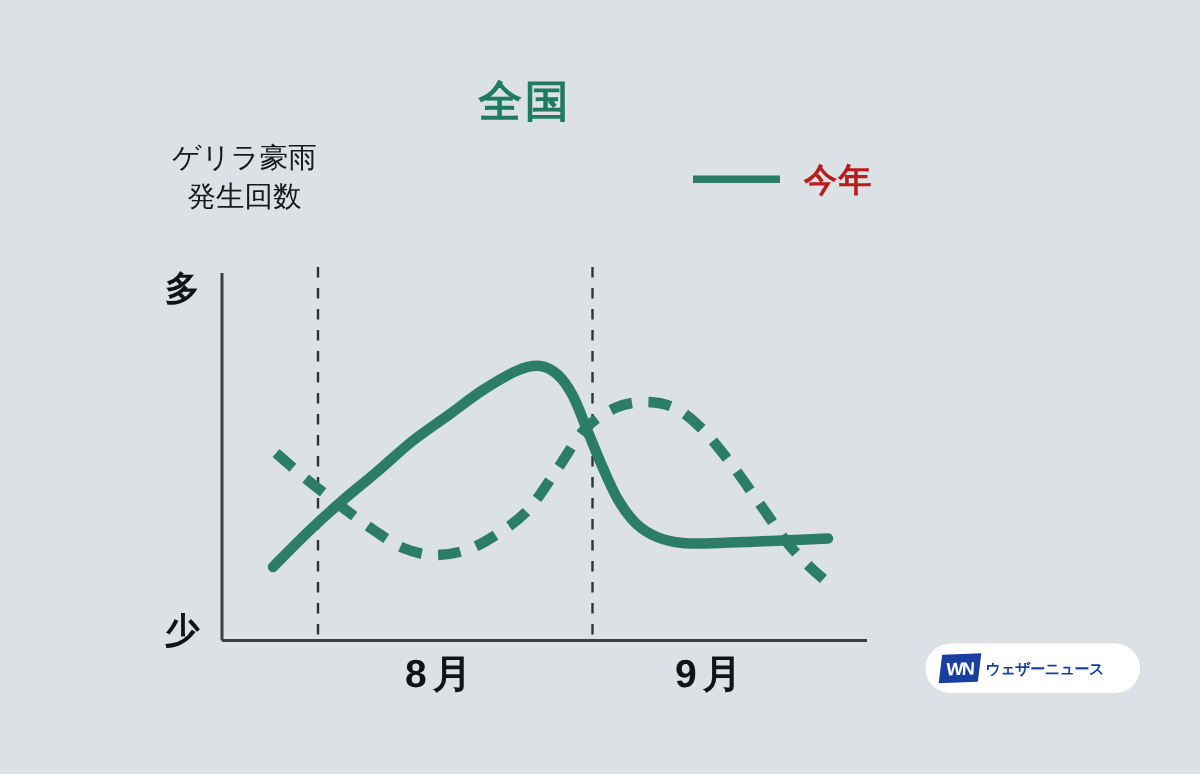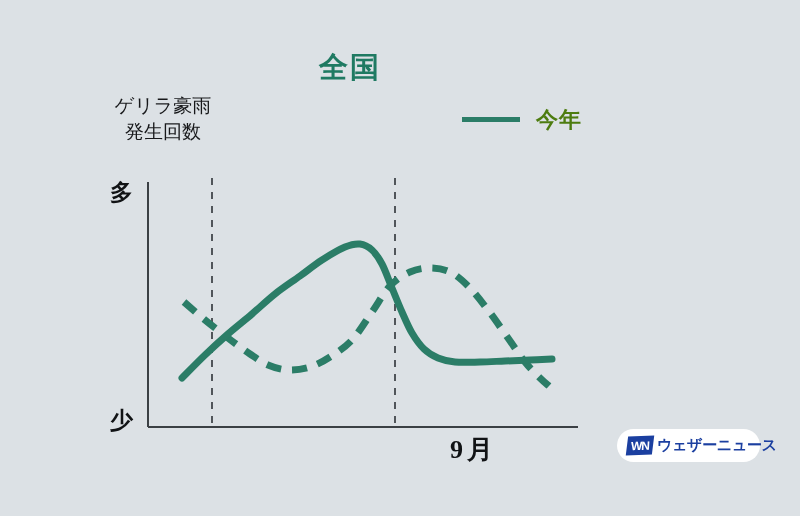--- a/index.html
+++ b/index.html
@@ -60,21 +60,21 @@
   
   .x-tick-label {
     position: absolute;
     font-size: 26px;
     font-weight: bold;
     color: #111315;
     letter-spacing: 4px;
     top: 432px;
   }
   #x-label-aug { left: 270px; }
-  #x-label-sep { left: 450px; font-family: Liberation Serif, serif; }
+  #x-label-sep { left: 450px; }
 
   
   #legend {
     position: absolute;
     left: 462px;
     top: 103px;
     width: 180px;
   }
   .legend-row {
     display: flex;
@@ -87,21 +87,21 @@
     border-top: 5px solid #2b7d67;
     margin-right: 16px;
   }
   .legend-swatch.dashed {
     border-top-style: dashed;
     border-top-width: 5px;
   }
   .legend-text {
     font-size: 22px;
     font-weight: bold;
-    color: #4d7c0f;
+    color: #b91c1c;
     letter-spacing: 1px;
   }
 
   
   #plot {
     position: absolute;
     left: 0;
     top: 0;
   }
 
@@ -132,21 +132,21 @@
   }
   #wn-mark span {
     color: #ffffff;
     font-size: 12px;
     font-weight: bold;
     font-family: "Liberation Sans", sans-serif;
     letter-spacing: -1px;
     transform: skewX(4deg);
   }
   #wn-text {
-    font-size: 15px;
+    font-size: 10px;
     font-weight: bold;
     color: #1b3fa0;
     letter-spacing: -0.3px;
     white-space: nowrap;
   }
 </style>
 </head>
 <body>
 
 <div id="stage">
@@ -154,20 +154,21 @@
   <div id="chart-title">全国</div>
 
   <div id="y-axis-caption">
     <span>ゲリラ豪雨</span>
     <span class="l2">発生回数</span>
   </div>
 
   <div class="axis-end-label" id="y-label-high">多</div>
   <div class="axis-end-label" id="y-label-low">少</div>
 
+  <div class="x-tick-label" id="x-label-aug">8月</div>
   <div class="x-tick-label" id="x-label-sep">9月</div>
 
   <div id="legend">
     <div class="legend-row">
       <span class="legend-swatch"></span>
       <span class="legend-text">今年</span>
     </div>
   </div>
 
   <svg id="plot" width="800" height="516">

